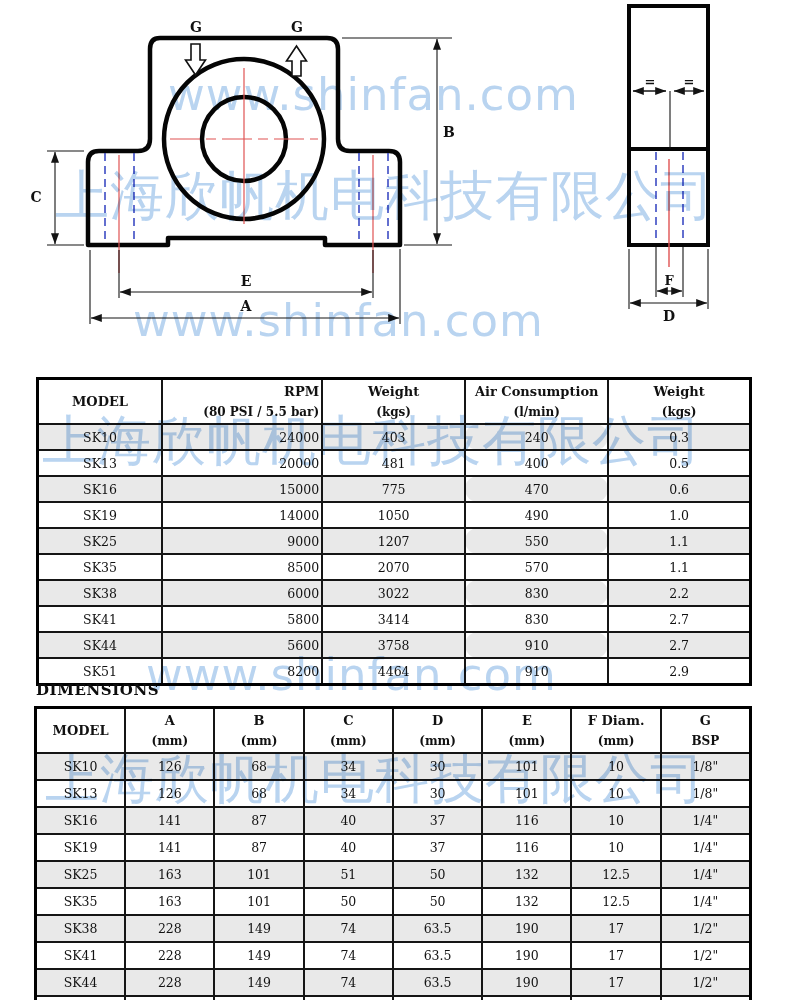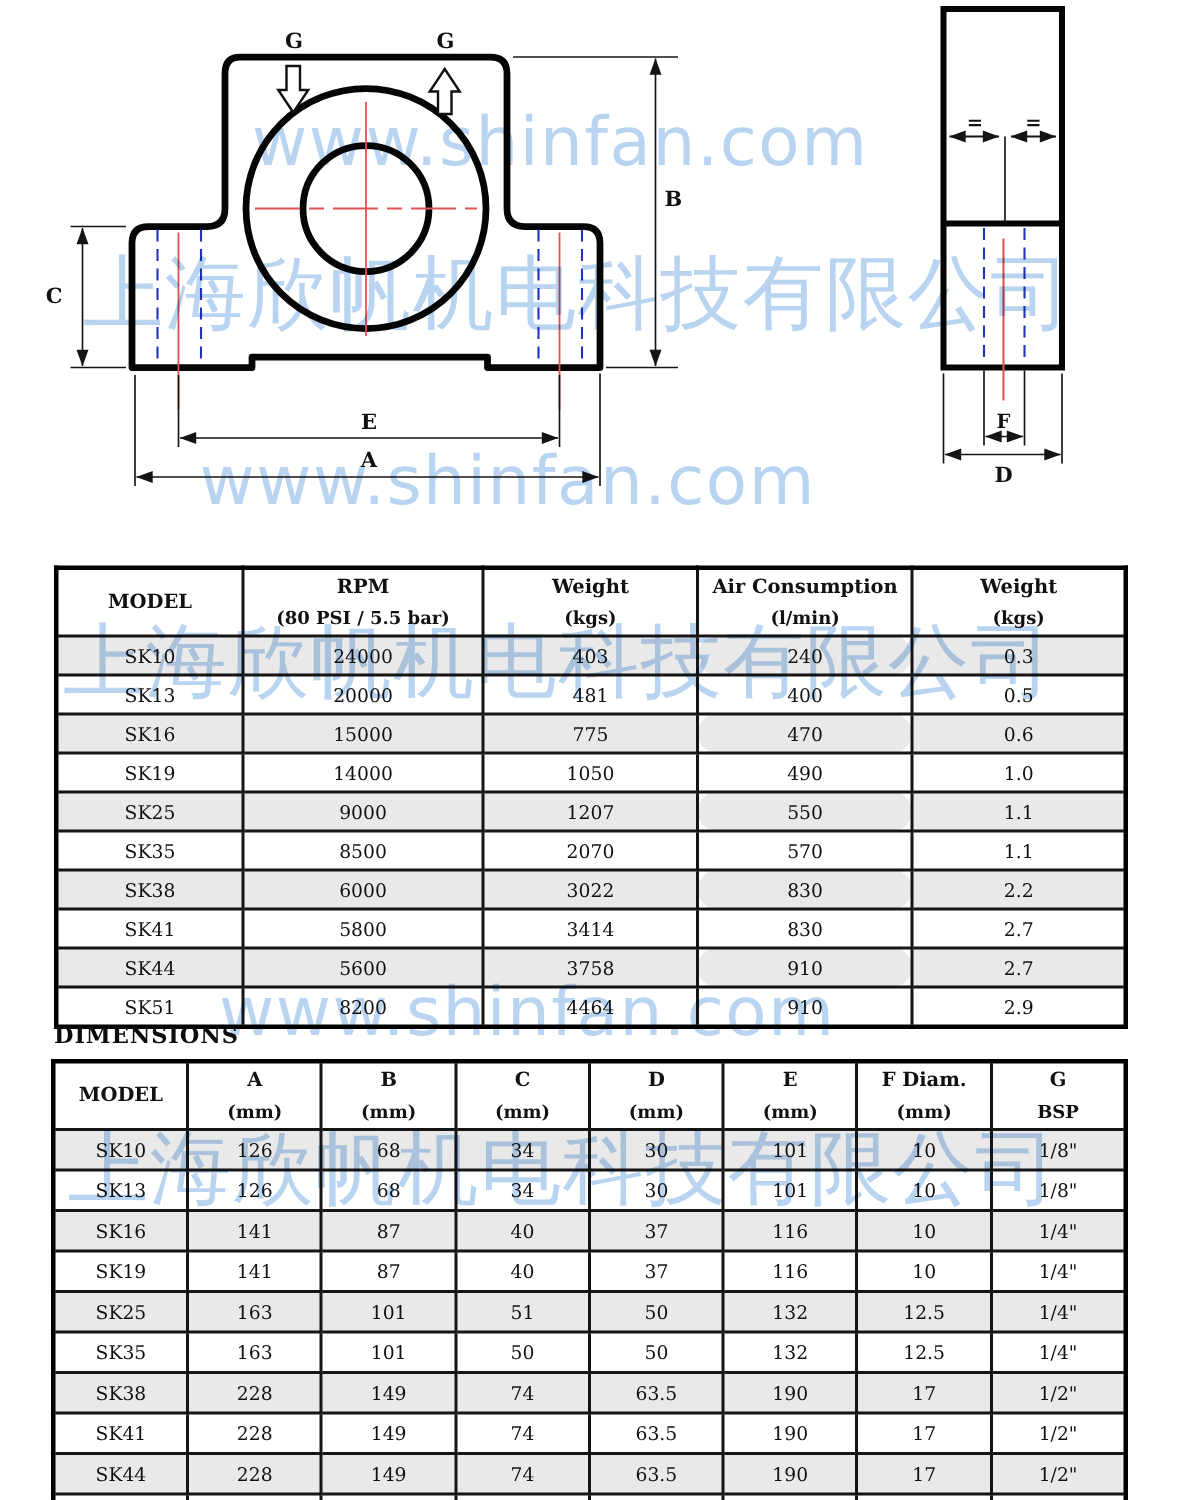--- a/index.html
+++ b/index.html
@@ -56,21 +56,21 @@
     color:#111;
     padding:0 2px;
   }
   table.data-table th{font-size:13px;font-weight:bold;padding:4px 2px;}
   table.data-table th .sub{font-size:12px;font-weight:bold;margin-top:6px;}
   table.data-table td{font-size:12.5px;}
   tr.shaded td{background:#e9e9e9;}
   .perf{left:36px;top:377px;width:716px;}
   .perf td{height:24px;}
   .perf th:nth-child(1),.perf td:nth-child(1){width:17.3%;}
-  .perf th:nth-child(2),.perf td:nth-child(2){width:22.6%;}
+  .perf th:nth-child(2),.perf td:nth-child(2){width:22.6%;text-align:right;}
   .perf th:nth-child(3),.perf td:nth-child(3){width:20.1%;}
   .perf th:nth-child(4),.perf td:nth-child(4){width:20.1%;border-radius:19px;}
   .perf th:nth-child(5),.perf td:nth-child(5){width:19.9%;}
   .dims{left:34px;top:706px;width:718px;}
   .dims td{height:25px;}
   .dims th,.dims td{width:12.5%;}
 </style>
 </head>
 <body>
 

